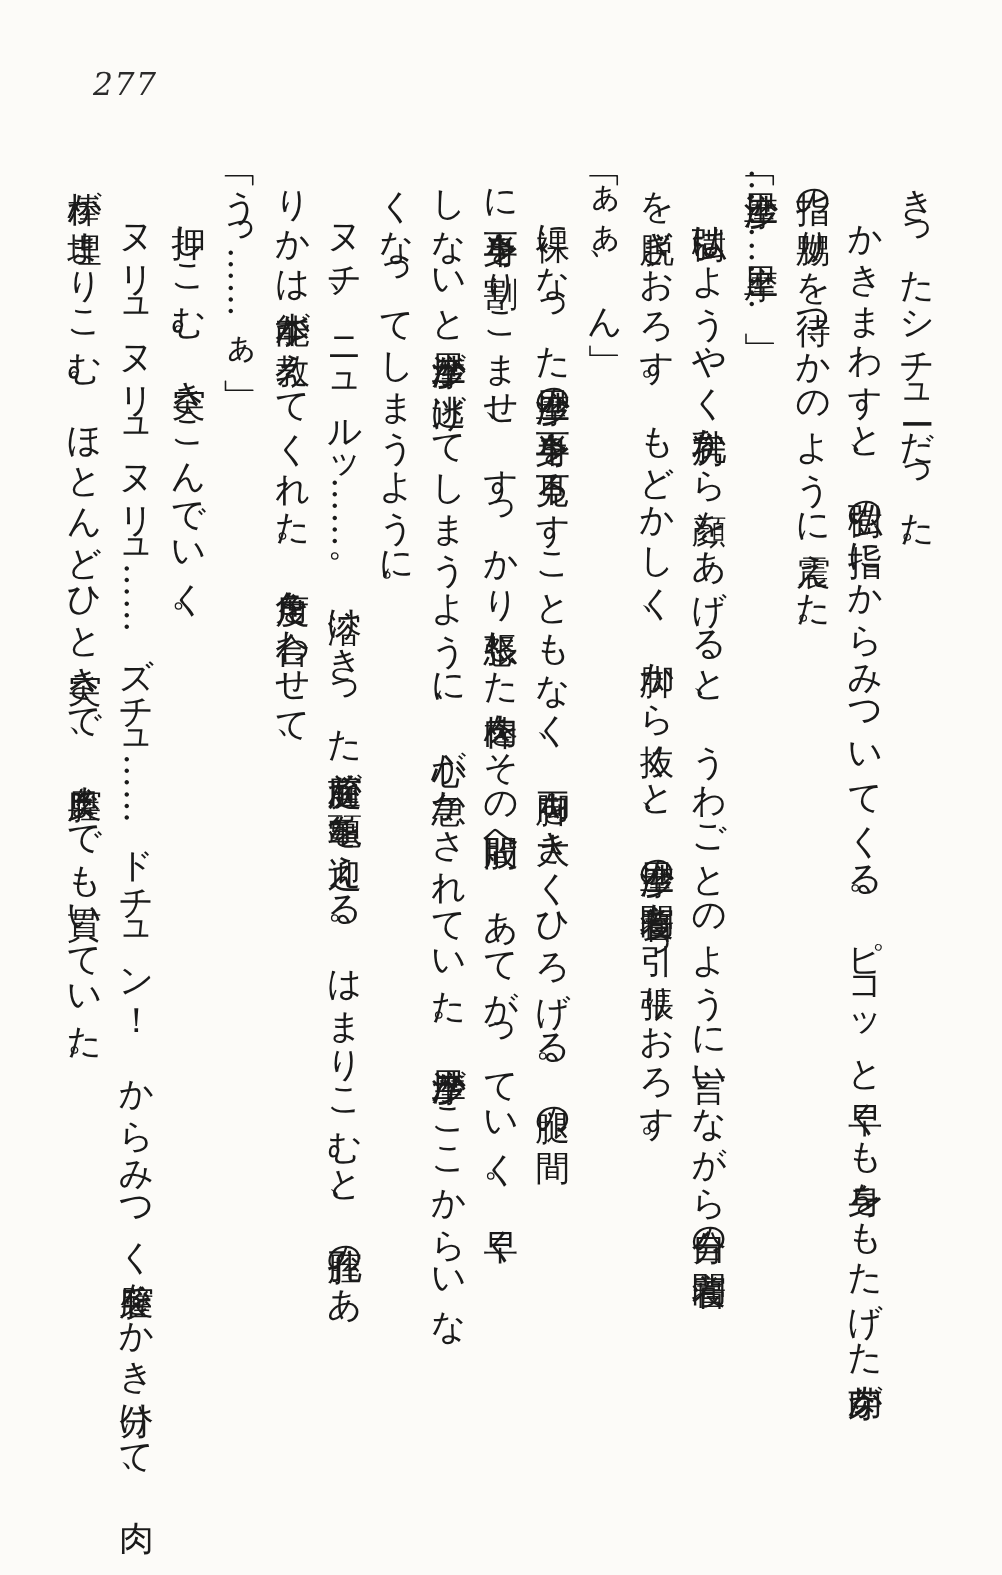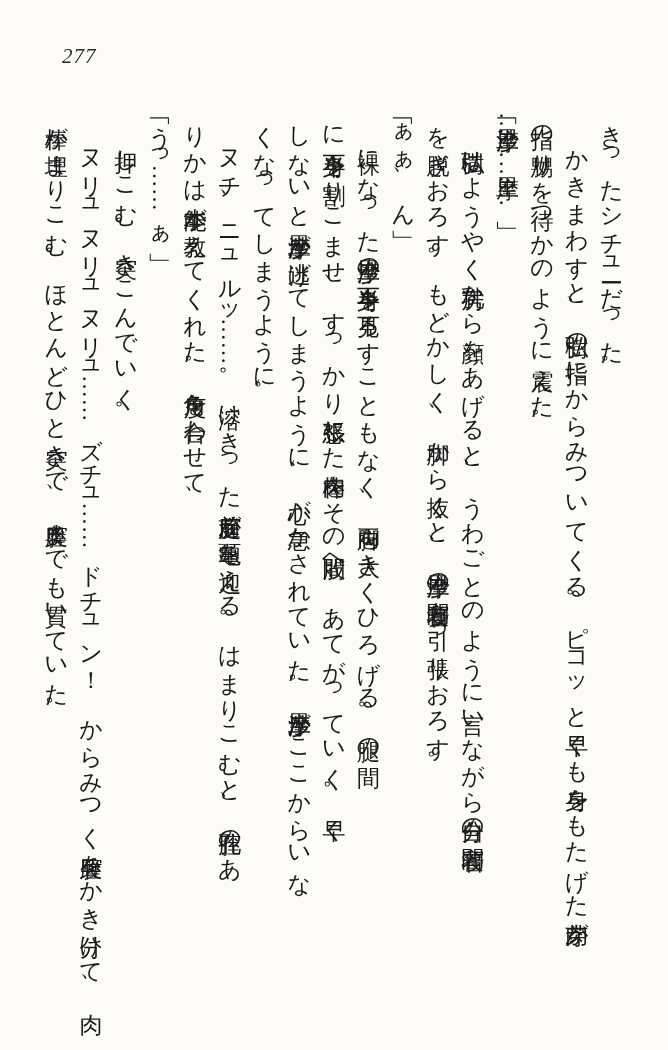--- a/index.html
+++ b/index.html
@@ -11,21 +11,20 @@
     height: 1050px;
     background: #f6f5f2;
     font-family: "DejaVu Serif", "Liberation Serif", serif;
   }
   .page {
     position: relative;
     width: 668px;
     height: 1050px;
     background: #fcfbf8;
     overflow: hidden;
-    font-family: Liberation Serif, serif;
   }
   .page-number {
     position: absolute;
     top: 44px;
     left: 62px;
     font-size: 21px;
     font-style: italic;
     letter-spacing: 1px;
     color: #2b2b2b;
   }

